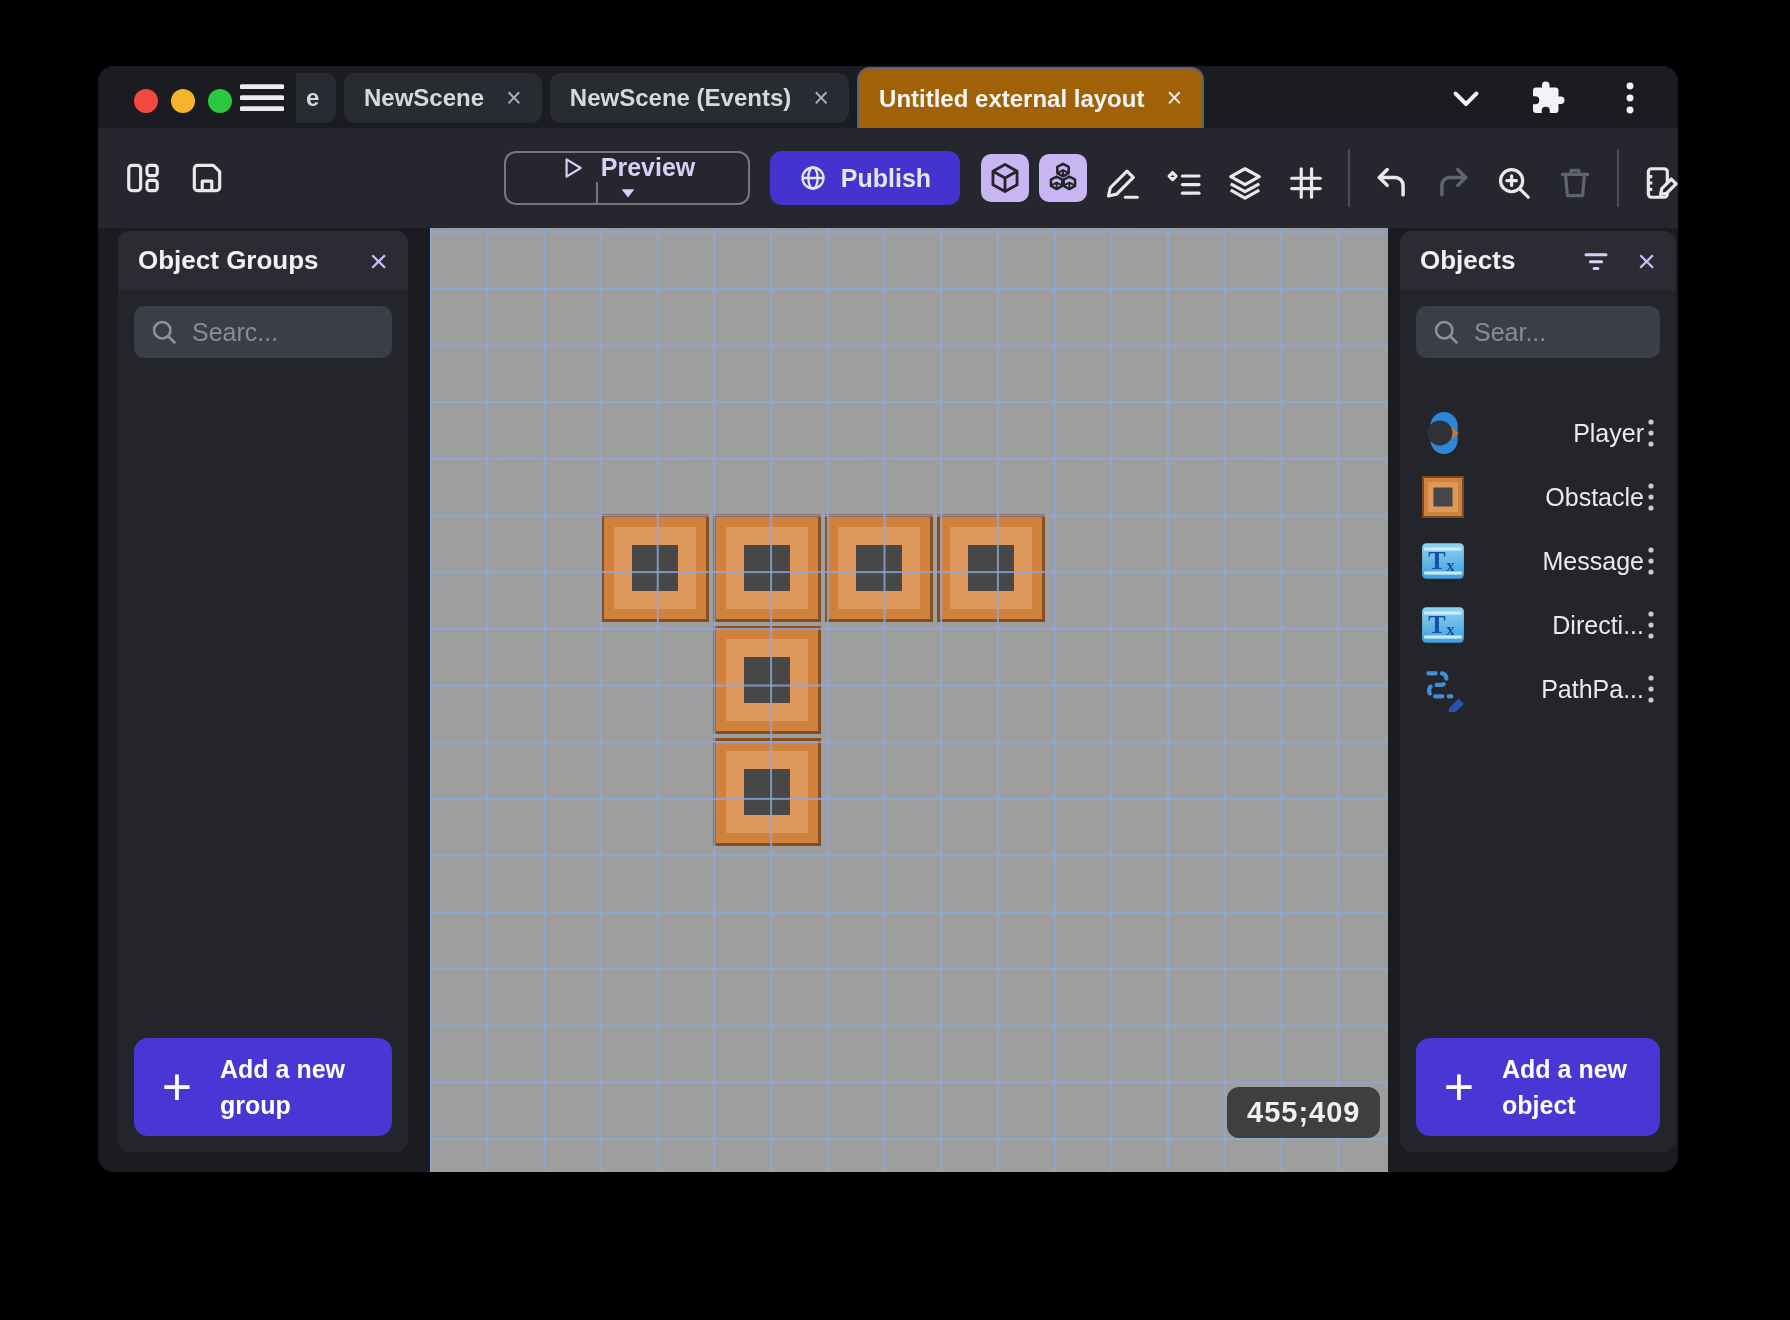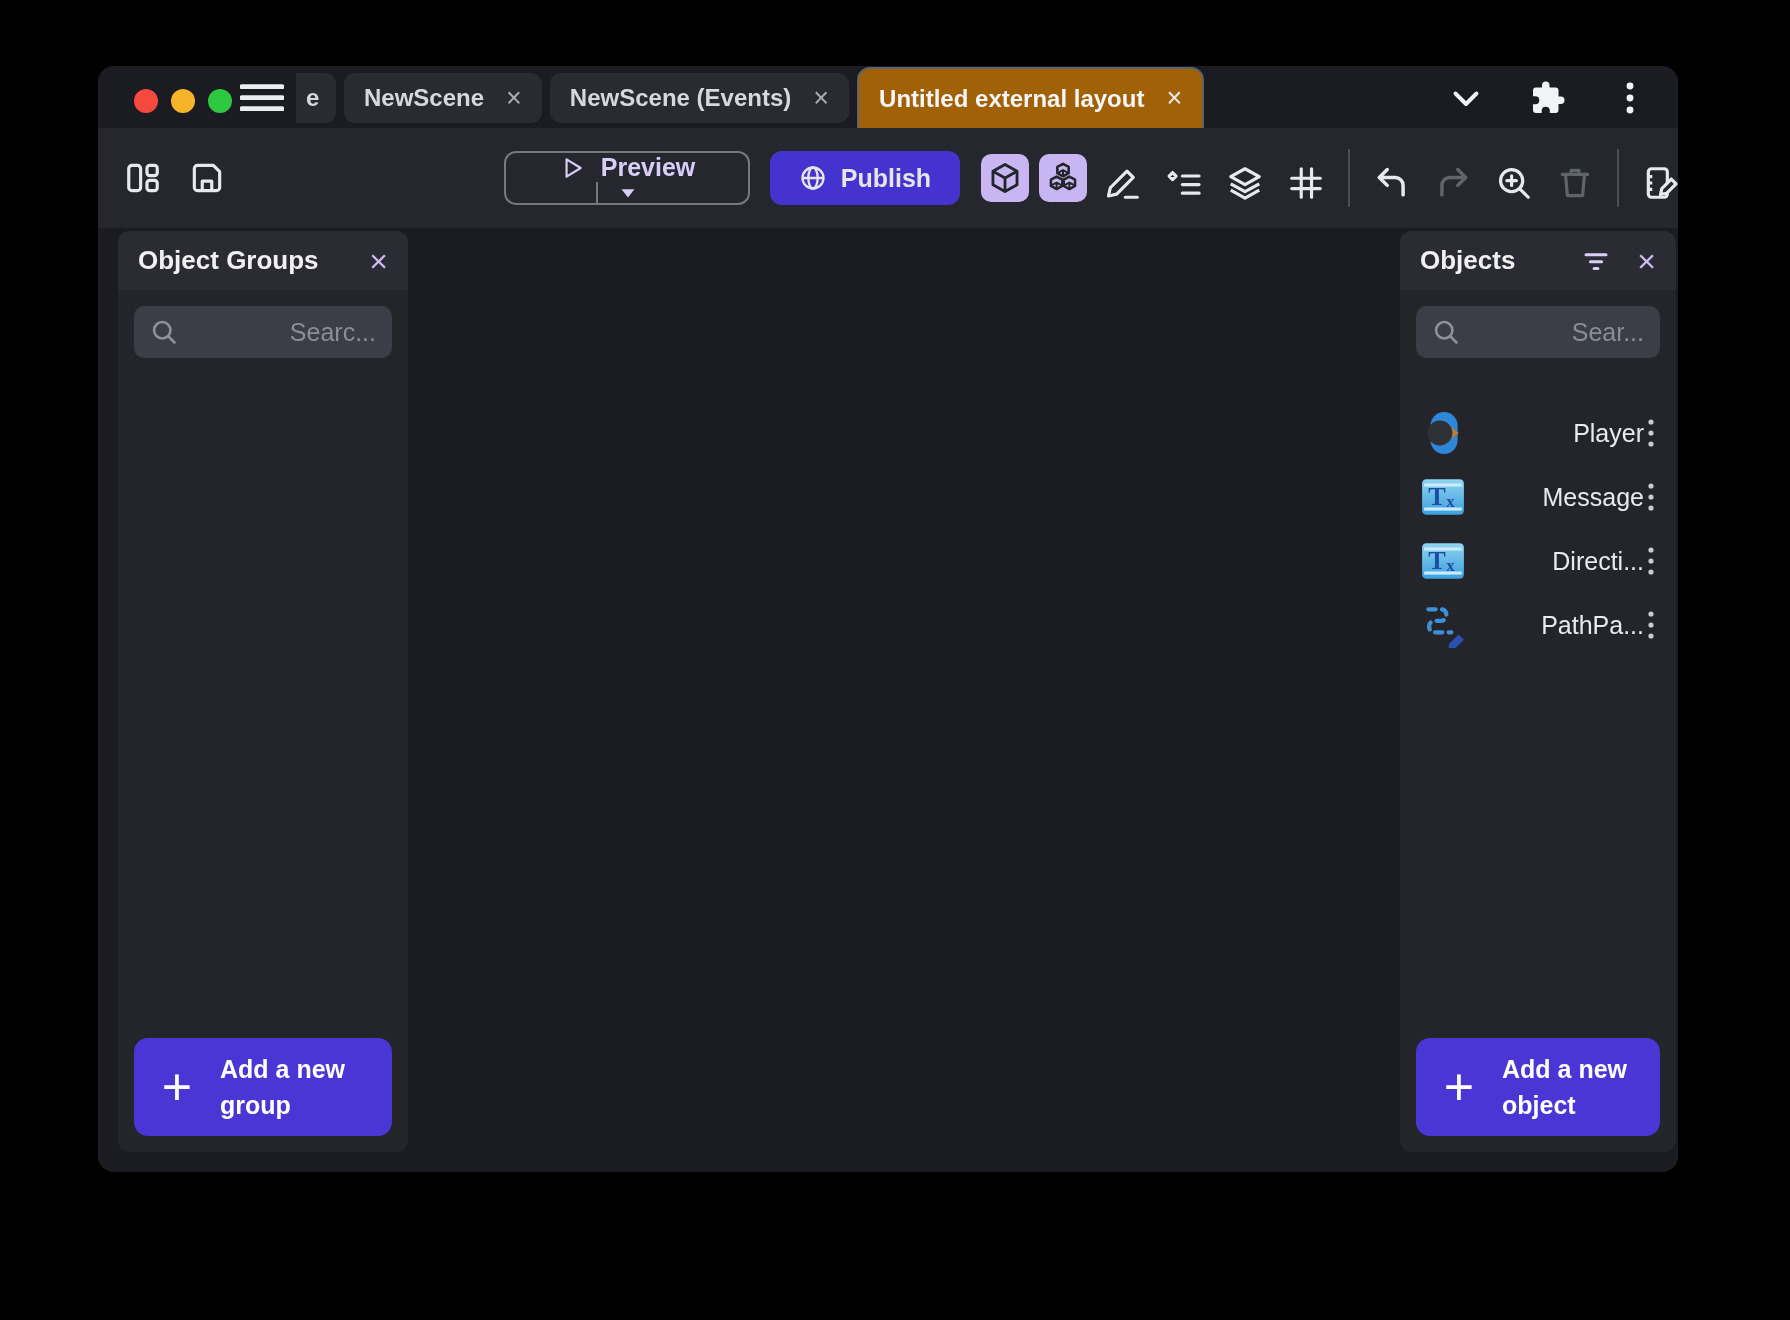--- a/index.html
+++ b/index.html
@@ -57,21 +57,21 @@
   .panel-right { left:1302px; width:276px; }
   .panel-head { height:59px; background:#2b2c33; border-radius:12px 12px 0 0; display:flex; align-items:center;
     padding:0 20px; color:#f1f1f4; font-size:26px; font-weight:700; }
   .panel-head .ph-title { flex:1; }
   .ph-x { color:#cdbbf5; font-size:32px; font-weight:400; cursor:pointer; line-height:1; }
   .ph-filter { width:30px; height:30px; color:#d9ceF8; margin-right:26px; cursor:pointer; }
   .searchbox { margin:16px; height:52px; background:#3b3e46; border-radius:10px; display:flex; align-items:center;
     padding:0 16px; gap:14px; }
   .searchbox svg { width:28px; height:28px; color:#8e9197; flex:none; }
   .searchbox input { background:transparent; border:none; outline:none; color:#5eead4; font-size:25px;
-    width:100%; font-family:inherit;text-align:right; }
+    width:100%; font-family:inherit; }
   .searchbox input::placeholder { color:#898d95; }
   .panel-body { flex:1; overflow:hidden;text-align:right; }
   .add-btn { margin:16px; height:98px; background:#4936d5; border:none; border-radius:14px; color:#fff;
     display:flex; align-items:center; cursor:pointer; font-family:inherit; }
   .add-btn .plus { font-size:52px; font-weight:400; width:86px; text-align:center; line-height:0.9; }
   .add-btn .add-lines { flex:1; text-align:left; font-size:25px; font-weight:700; line-height:1.45; padding-right:18px; }
 
   
   .obj-list { padding-top:30px; }
   .obj-row { height:58px; margin-bottom:6px; display:flex; align-items:center; padding:0 18px 0 20px; cursor:pointer; }
@@ -304,20 +304,44 @@
       <div class="panel-body"></div>
       <button class="add-btn">
         <span class="plus">+</span>
         <span class="add-lines">
           <span>Add a new</span><br>
           <span>group</span>
         </span>
       </button>
     </aside>
 
+    <div class="canvas">
+      <div class="tile-layer" id="tile-layer">
+          <div class="tile" style="left: 171px; top: 286px; width: 108px; height: 108px;">
+            <div class="tile-center"></div>
+          </div>
+          <div class="tile" style="left: 283px; top: 286px; width: 108px; height: 108px;">
+            <div class="tile-center"></div>
+          </div>
+          <div class="tile" style="left: 395px; top: 286px; width: 108px; height: 108px;">
+            <div class="tile-center"></div>
+          </div>
+          <div class="tile" style="left: 507px; top: 286px; width: 108px; height: 108px;">
+            <div class="tile-center"></div>
+          </div>
+          <div class="tile" style="left: 283px; top: 398px; width: 108px; height: 108px;">
+            <div class="tile-center"></div>
+          </div>
+          <div class="tile" style="left: 283px; top: 510px; width: 108px; height: 108px;">
+            <div class="tile-center"></div>
+          </div>
+        </div>
+      <div class="grid-overlay"></div>
+      <div class="coord-badge">455;409</div>
+    </div>
 
     <aside class="panel panel-right">
       <div class="panel-head">
         <span class="ph-title">Objects</span>
         <span class="ph-filter">
           <svg viewBox="0 0 24 24" fill="none" stroke="currentColor" stroke-width="2.4" stroke-linecap="round">
             <line x1="4" y1="7" x2="20" y2="7"></line>
               <line x1="7.5" y1="12.5" x2="16.5" y2="12.5"></line>
               <line x1="10.5" y1="18" x2="13.5" y2="18"></line>
           </svg>
@@ -345,20 +369,33 @@
           <span class="obj-label">Player</span>
           <span class="kebab">
             <svg viewBox="0 0 14 34" fill="currentColor">
                 <circle cx="7" cy="6" r="2.6"></circle>
                 <circle cx="7" cy="17" r="2.6"></circle>
                 <circle cx="7" cy="28" r="2.6"></circle>
               </svg>
           </span>
         </div>
 
+        <div class="obj-row">
+          <span class="obj-ico">
+              <span class="mini-tile"></span>
+            </span>
+          <span class="obj-label">Obstacle</span>
+          <span class="kebab">
+            <svg viewBox="0 0 14 34" fill="currentColor">
+                <circle cx="7" cy="6" r="2.6"></circle>
+                <circle cx="7" cy="17" r="2.6"></circle>
+                <circle cx="7" cy="28" r="2.6"></circle>
+              </svg>
+          </span>
+        </div>
 
         <div class="obj-row">
           <span class="obj-ico">
             <svg viewBox="0 0 44 44">
               <defs>
                   <linearGradient id="txg1" x1="0" y1="0" x2="0" y2="1">
                     <stop offset="0" stop-color="#8ed3f2"></stop>
                     <stop offset="1" stop-color="#3d9fde"></stop>
                   </linearGradient>
                 </defs>

